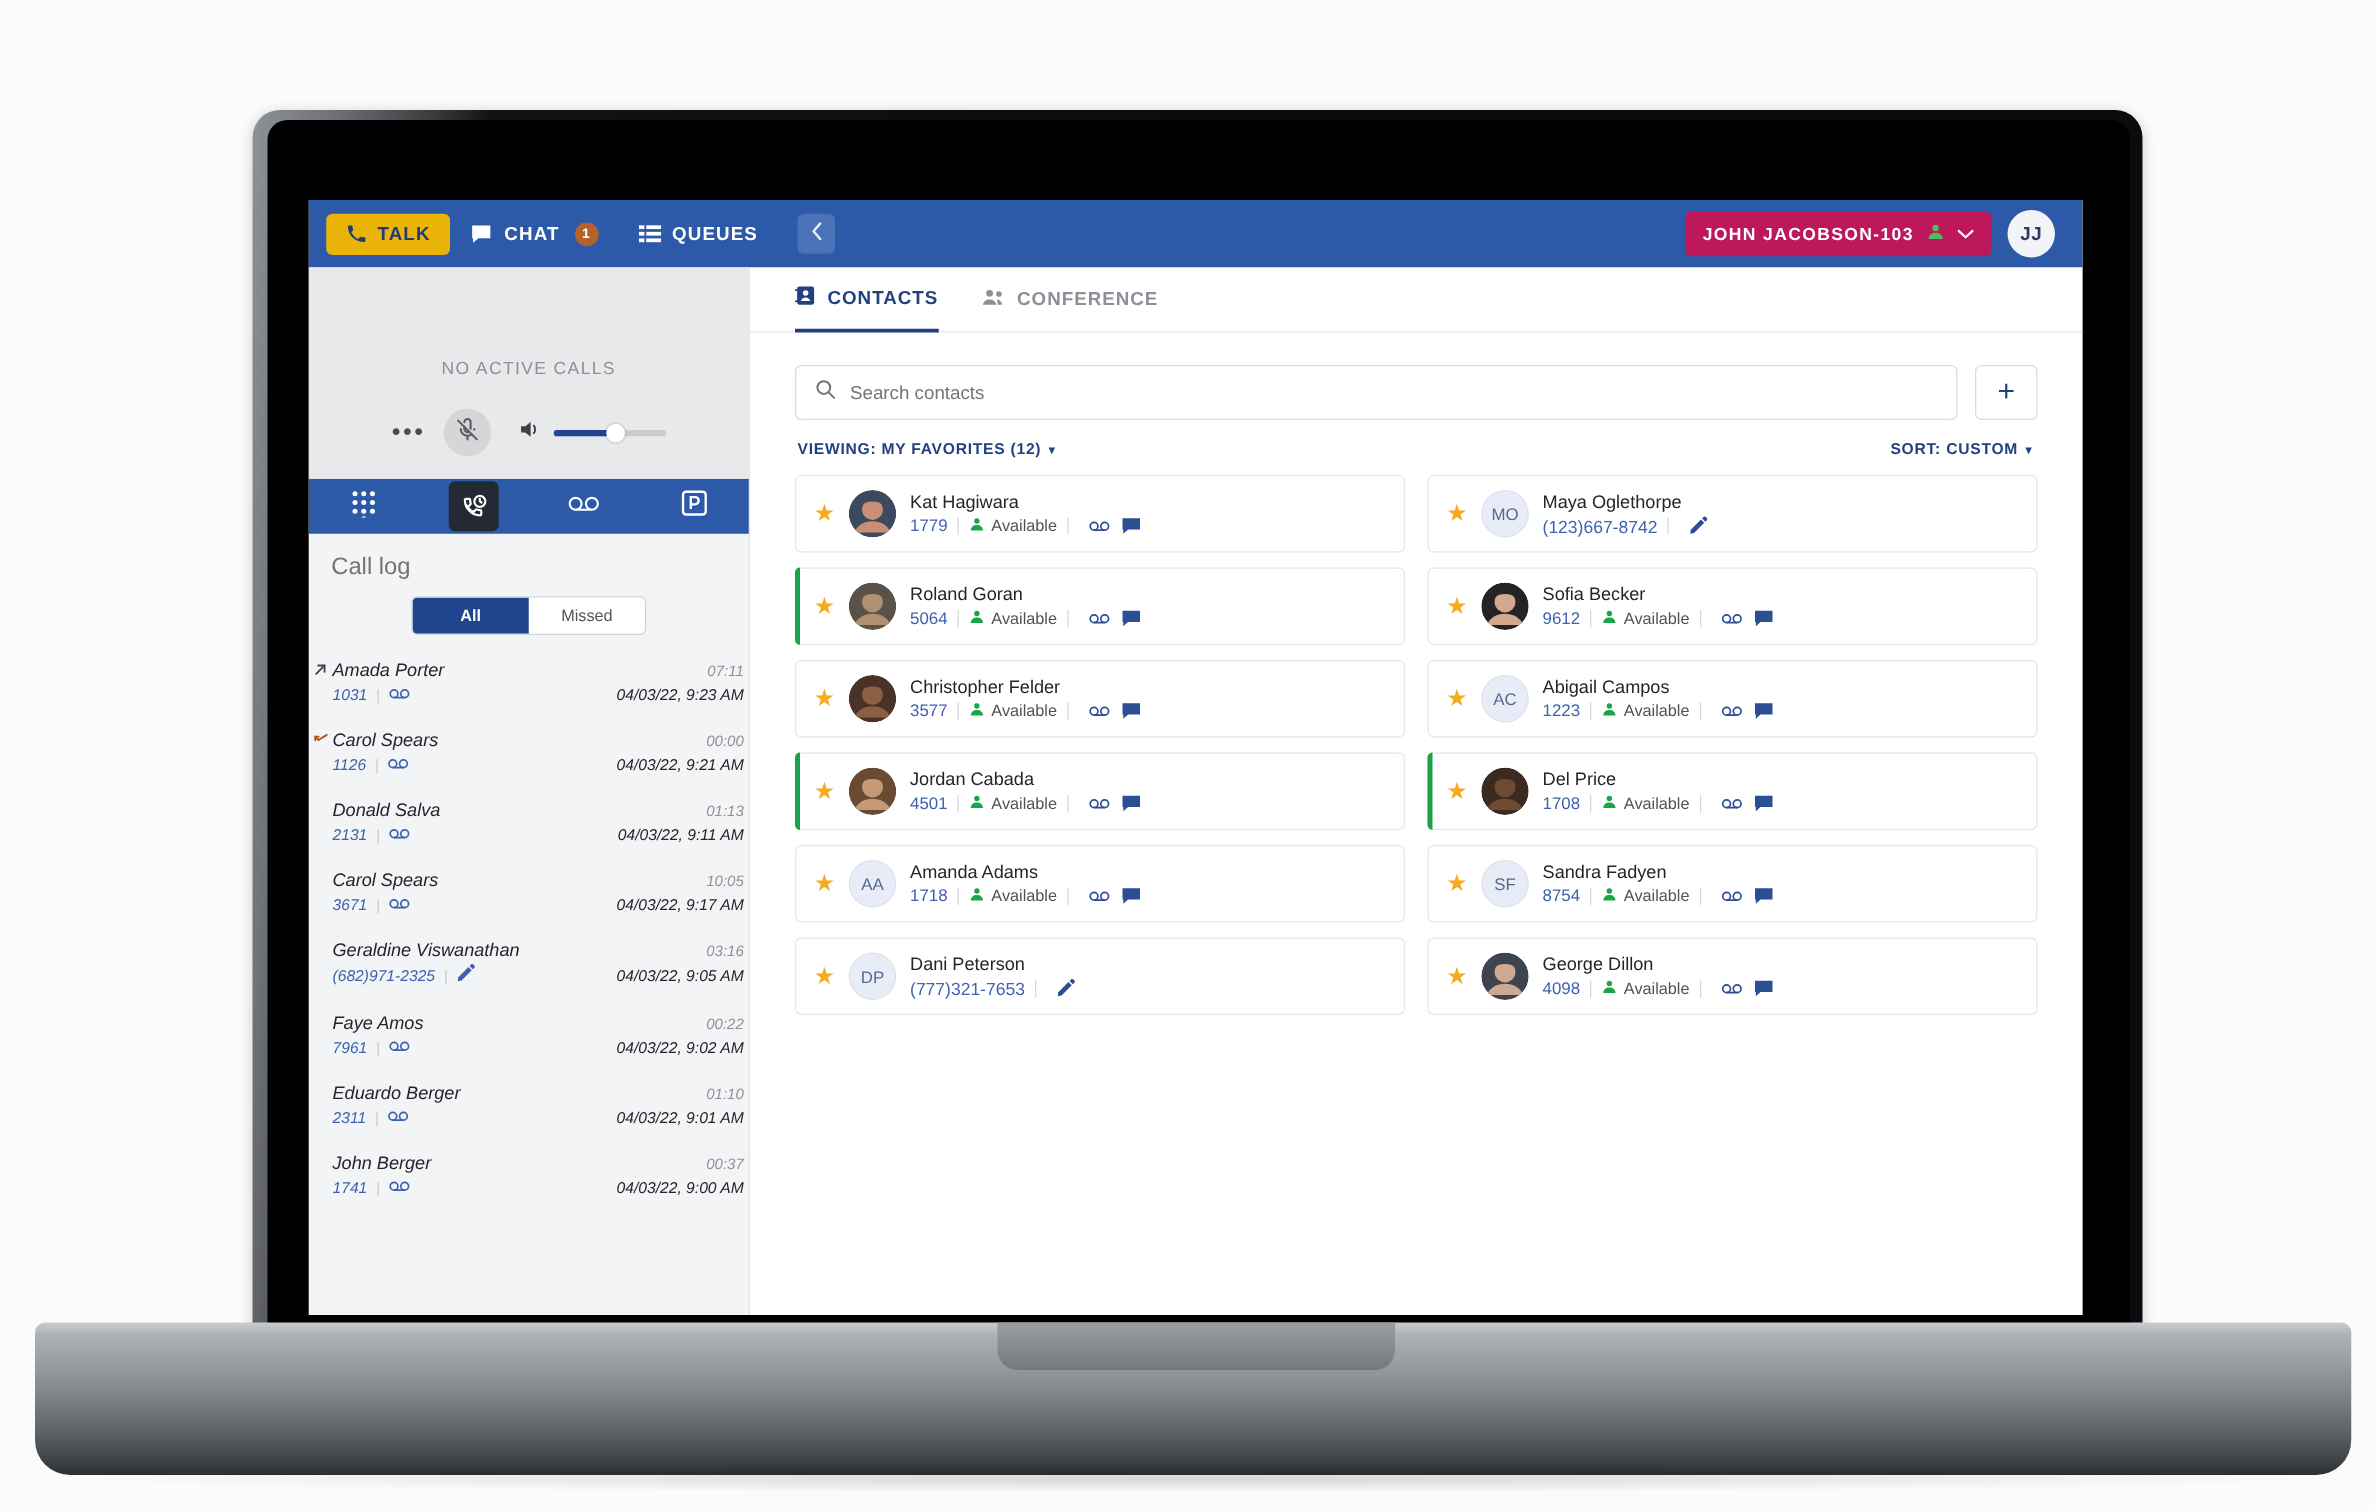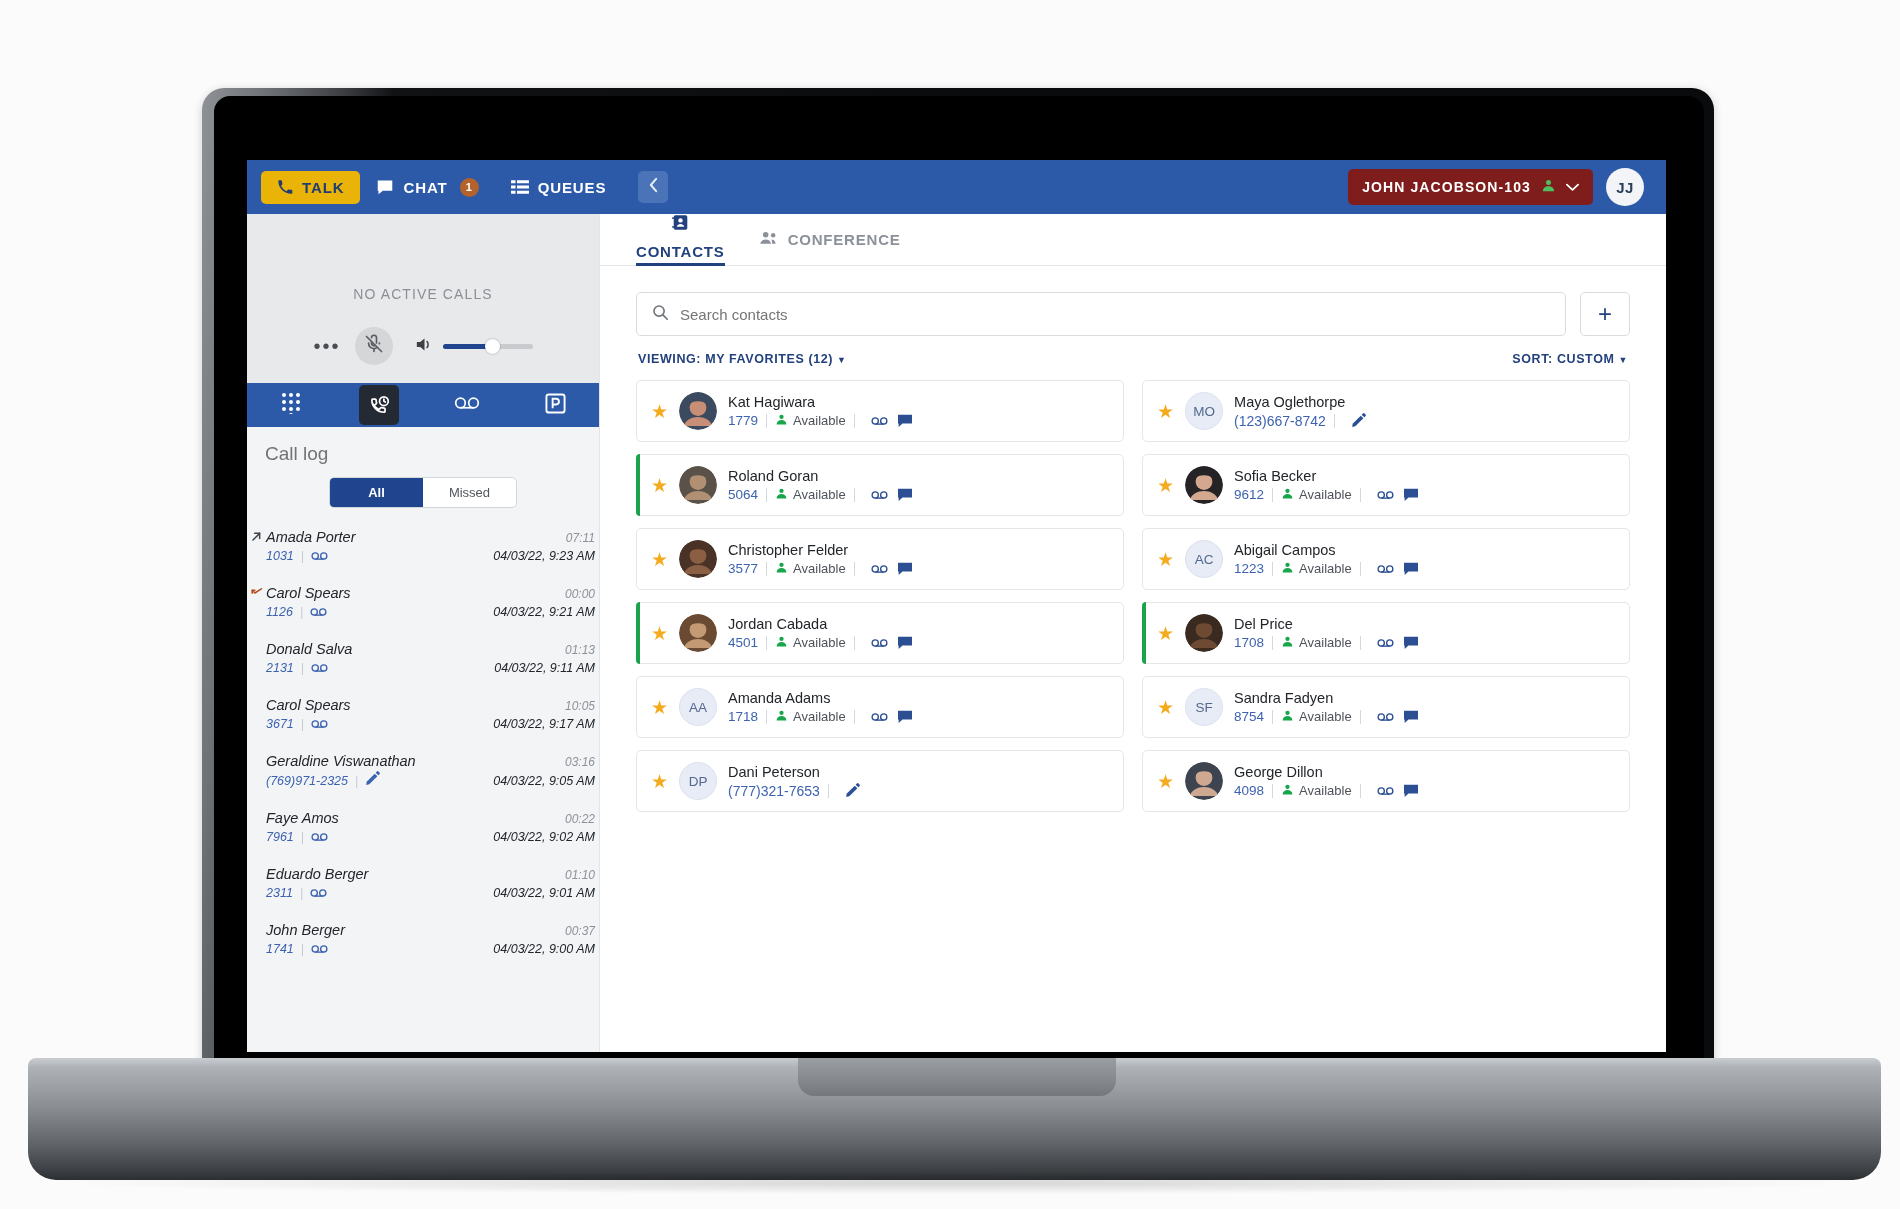--- a/index.html
+++ b/index.html
@@ -70,21 +70,21 @@
     margin-left: 3px;
   }
   #collapse-btn {
     width: 30px; height: 32px; background: #4a73b8; border-radius: 5px;
     display: flex; align-items: center; justify-content: center;
     margin-left: 16px; cursor: pointer;
   }
   #topnav-right { margin-left: auto; display: flex; align-items: center; gap: 13px; }
   #user-pill {
     display: flex; align-items: center; gap: 10px;
-    background: #7f1d1d; border-radius: 5px; padding: 9px 14px;
+    background: #be185d; border-radius: 5px; padding: 9px 14px;
     font-size: 14px; font-weight: bold; letter-spacing: 1.1px; cursor: pointer;
   }
   #avatar-jj {
     width: 38px; height: 38px; border-radius: 50%;
     background: #f2f4f8; color: #2c3d5c;
     display: flex; align-items: center; justify-content: center;
     font-size: 15px; font-weight: bold; letter-spacing: .5px;
   }
 
   
@@ -144,21 +144,21 @@
   .log-ext { font-size: 12.5px; color: #3d63b0; }
   .log-sep { color: #c6c9ce; margin: 0 7px; font-size: 12px; }
   .log-date { margin-left: auto; font-size: 12.5px; color: #22252a; }
 
   
   #right-panel { flex: 1; background: #fff; display: flex; flex-direction: column; }
   #tabs { display: flex; align-items: center; gap: 34px; padding: 0 36px;
           height: 52px; border-bottom: 1px solid #e3e5e9; }
   .tab { display: flex; align-items: center; gap: 9px; height: 52px;
          font-size: 15px; font-weight: bold; letter-spacing: .8px; color: #8b9099; cursor: pointer; }
-  .tab.on { color: #22417e; border-bottom: 3px solid #22417e; flex-direction: column; }
+  .tab.on { color: #22417e; border-bottom: 3px solid #22417e; }
 
   #search-row { display: flex; gap: 14px; padding: 26px 36px 0; }
   #search-box {
     flex: 1; height: 44px; border: 1px solid #d8dbe0; border-radius: 5px;
     display: flex; align-items: center; gap: 11px; padding: 0 15px; background: #fff;
   }
   #search-input {
     border: 0; outline: 0; font-size: 15px; color: #8d9198; width: 100%;
     font-family: "Liberation Sans", sans-serif; background: transparent;
   }
@@ -437,21 +437,21 @@
       <span class="log-date">04/03/22, 9:17 AM</span>
     </div>
             </div>
             <div class="log-row">
     <div class="log-r1">
       <span class="log-dir"></span>
       <span class="log-name">Geraldine Viswanathan</span>
       <span class="log-dur">03:16</span>
     </div>
     <div class="log-r2">
-      <span class="log-ext">(769)971-2325</span>
+      <span class="log-ext">(682)971-2325</span>
       <span class="log-sep">|</span>
       <span><svg width="15" height="15" viewBox="0 0 20 20" fill="#3d63b0">
                     <path d="M2.2 14.3L13 3.5l3.5 3.5L5.7 17.8 1.6 18.6z"></path>
                     <path d="M14.2 2.3l1.6-1.6a1.6 1.6 0 012.3 0l1.2 1.2a1.6 1.6 0 010 2.3l-1.6 1.6z"></path>
                   </svg></span>
       <span class="log-date">04/03/22, 9:05 AM</span>
     </div>
             </div>
             <div class="log-row">
     <div class="log-r1">

